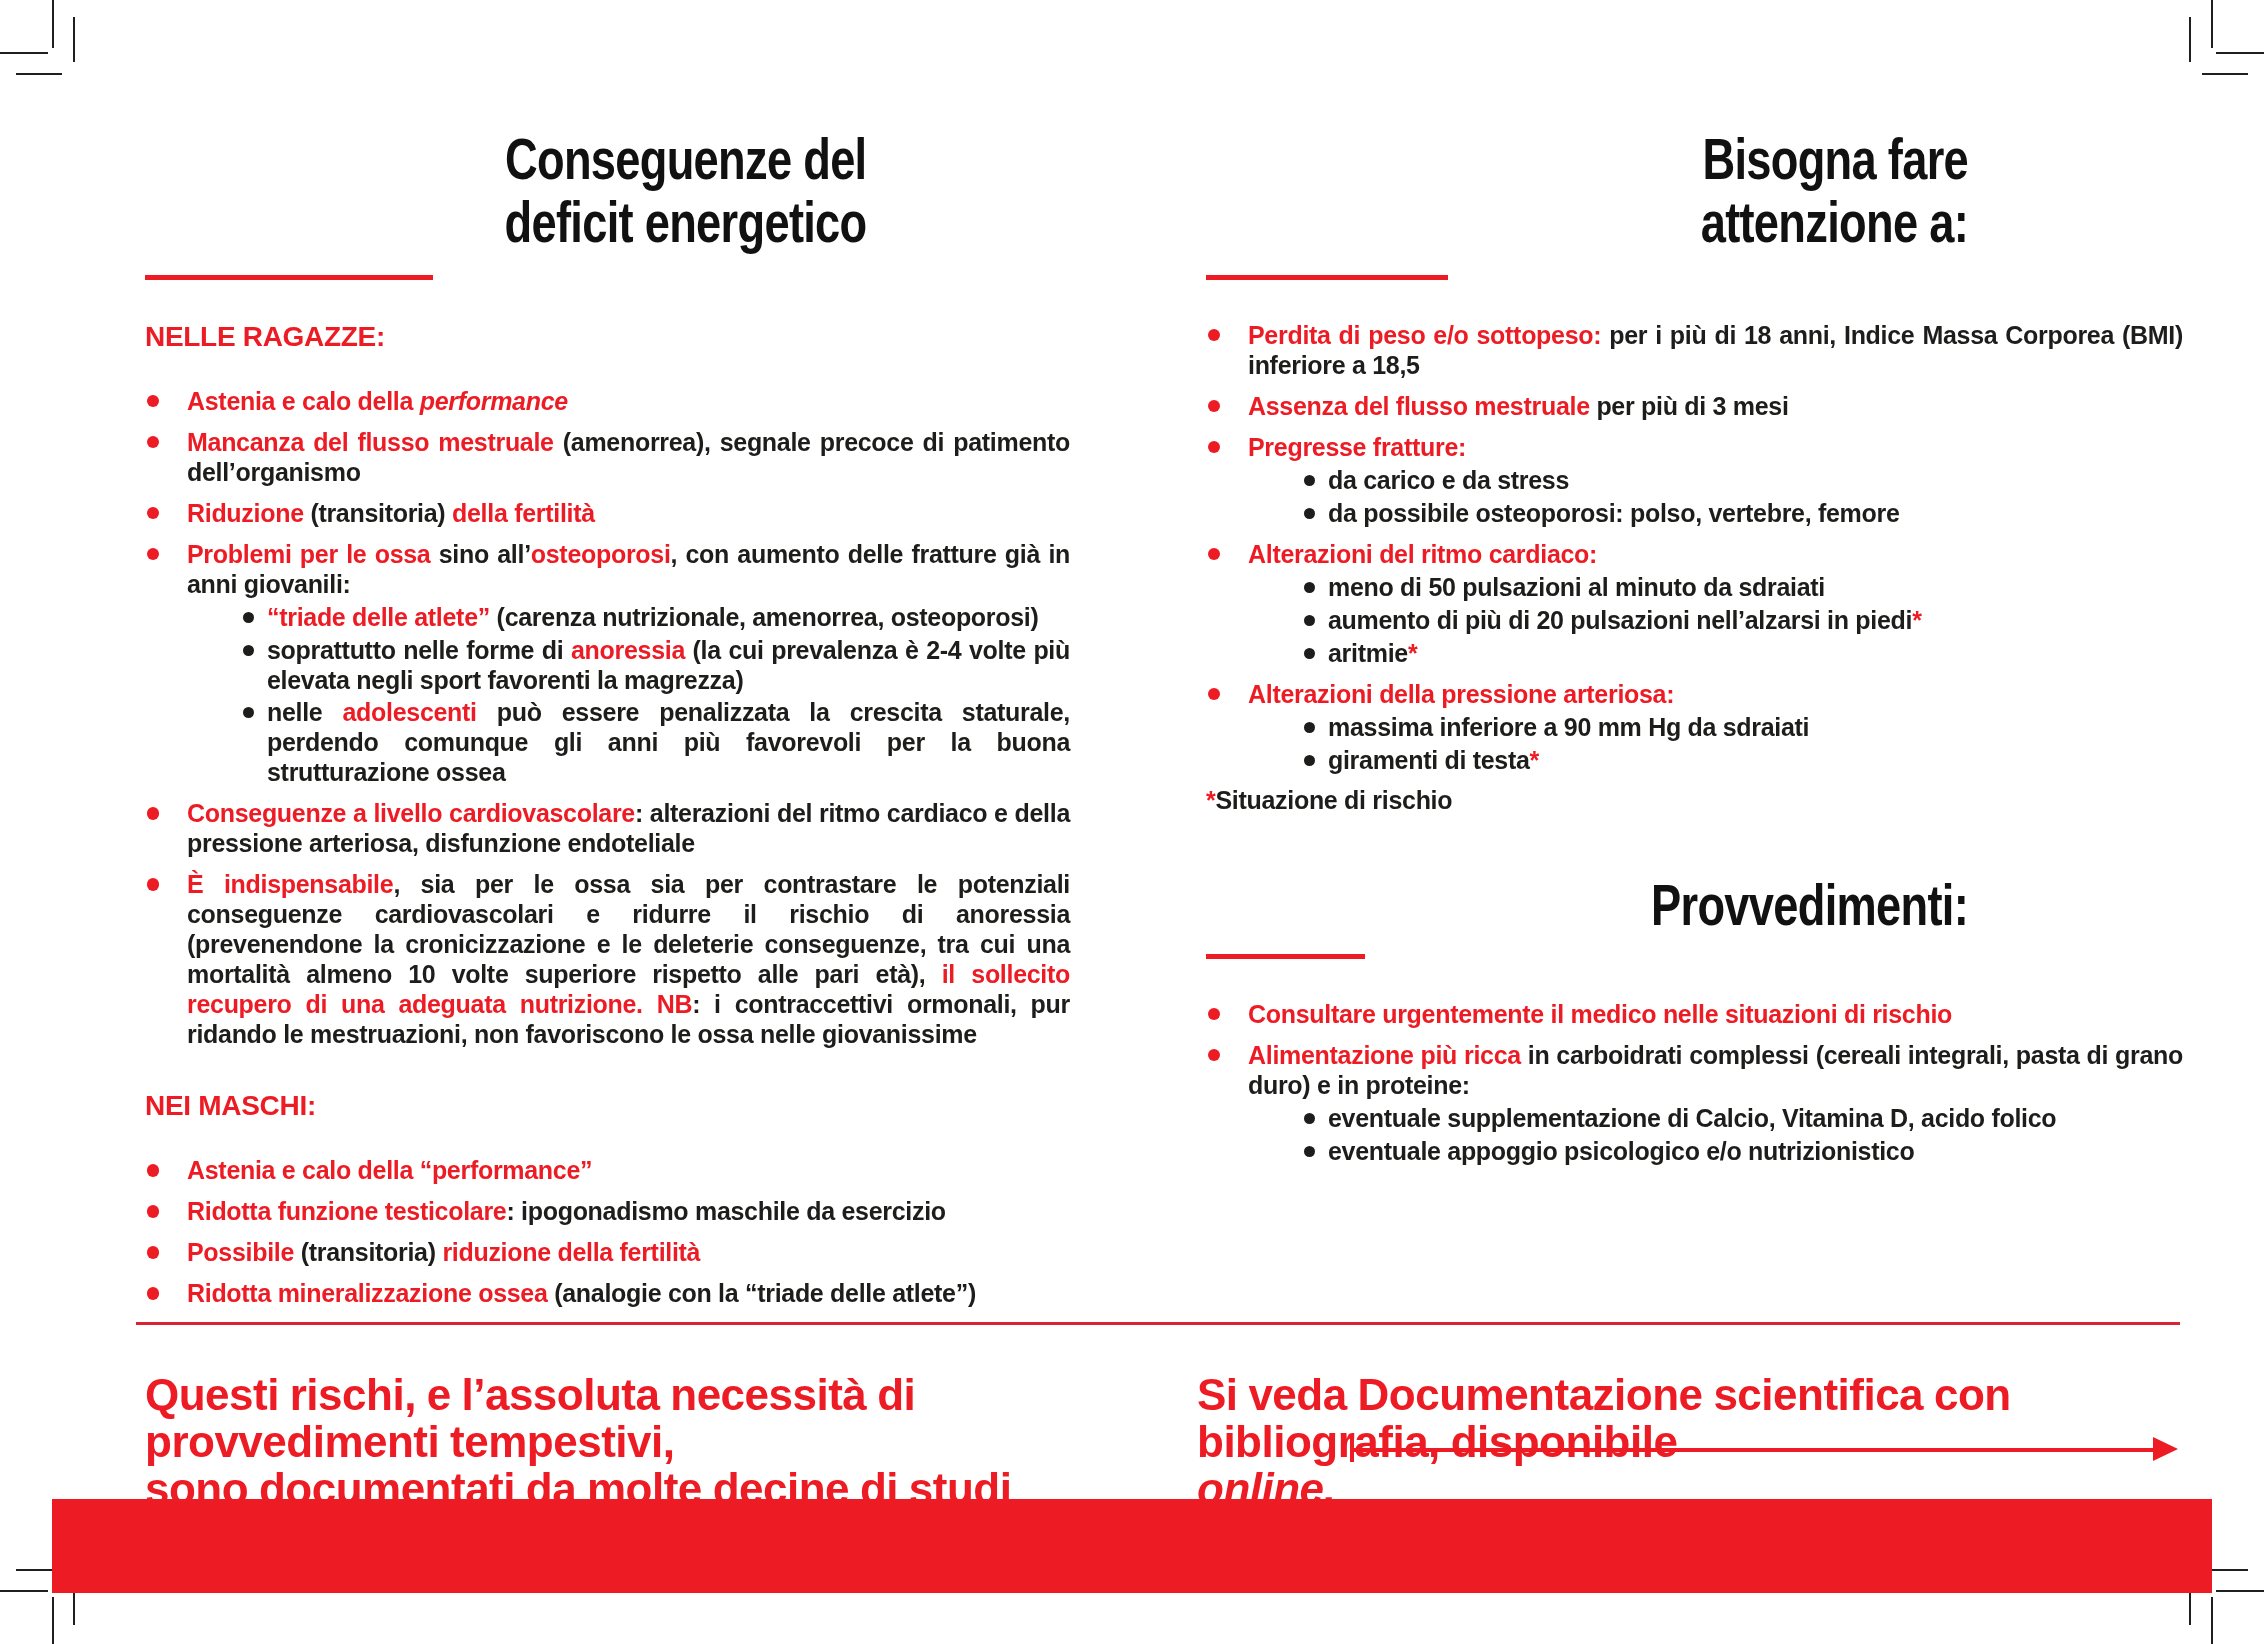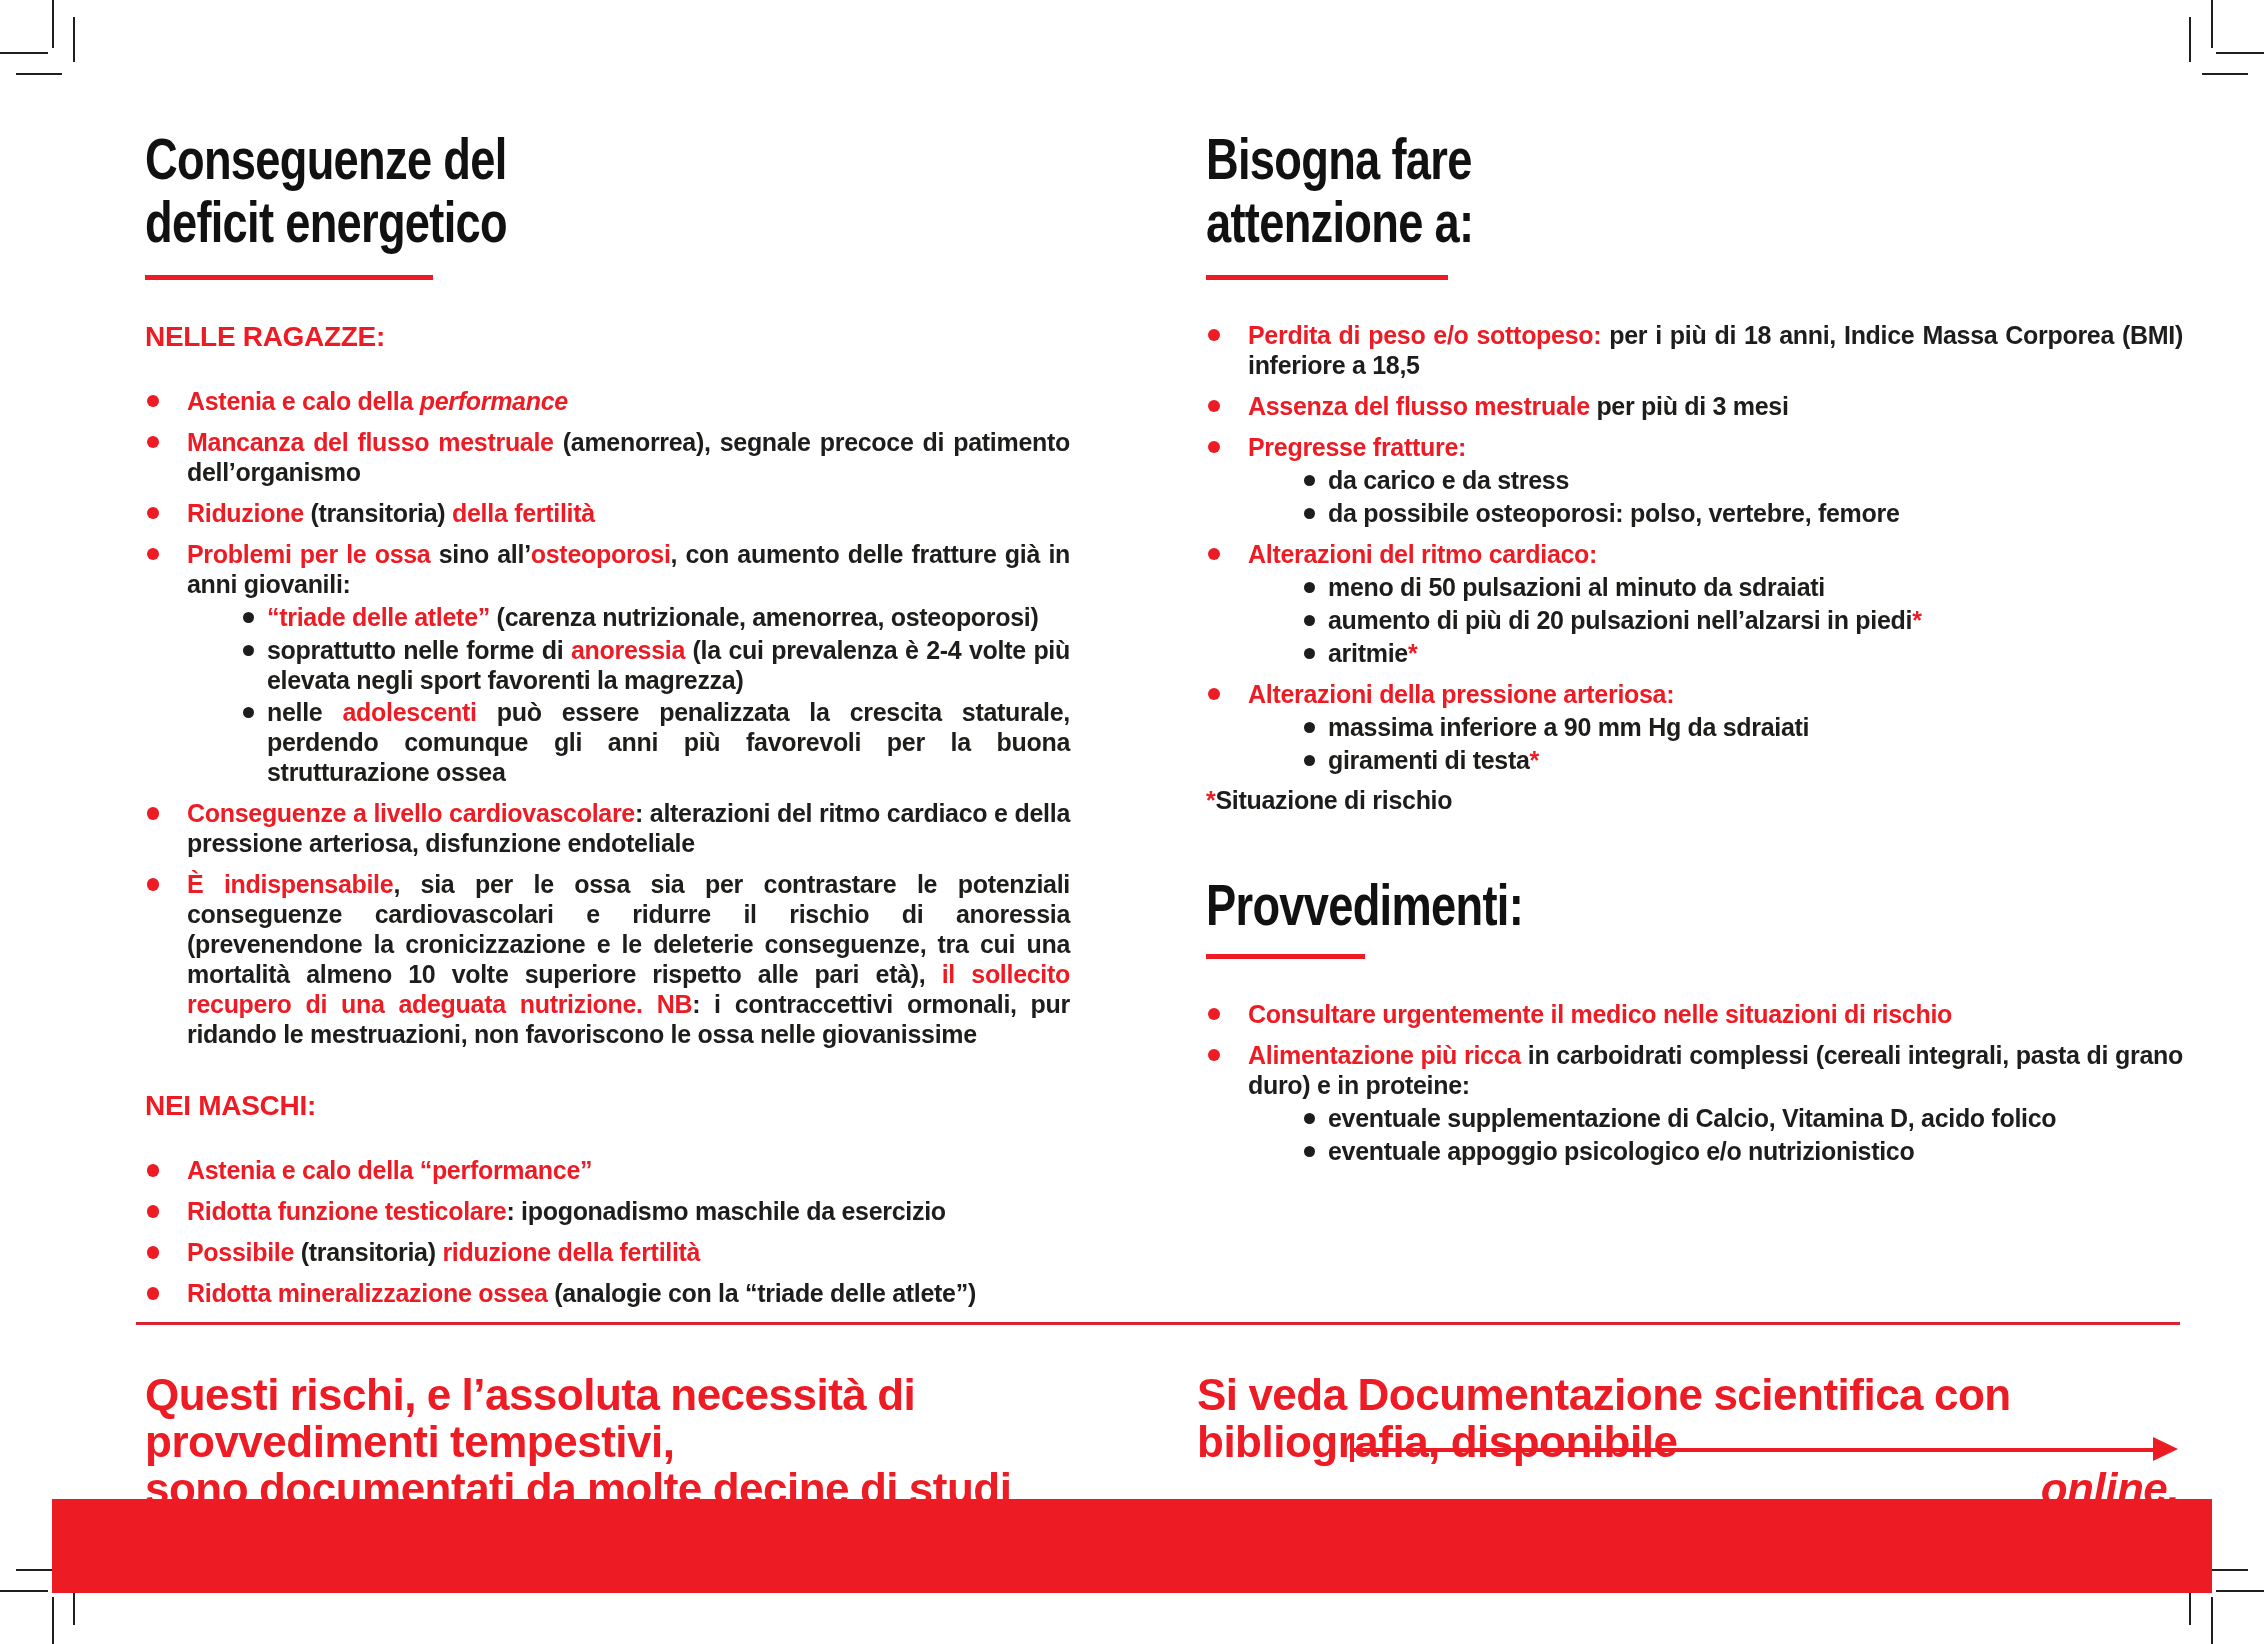--- a/index.html
+++ b/index.html
@@ -7,40 +7,40 @@
   .page{
     position:relative;width:2264px;height:1645px;background:#fff;overflow:hidden;
     font-family:"Liberation Sans","DejaVu Sans",sans-serif;color:var(--ink);
   }
   
   .cm{position:absolute;background:#1f1f1f;}
   
   .col{position:absolute;top:127px;}
   .col-left{left:145px;width:925px;}
   .col-right{left:1206px;width:977px;}
-  .doc-title{font-size:58px;line-height:63px;font-weight:700;color:#111;letter-spacing:-0.9px;}
+  .doc-title{font-size:58px;line-height:63px;font-weight:700;color:#111;letter-spacing:-0.9px;text-align:right;}
   .doc-title .tl{display:block;transform:scaleX(0.78);transform-origin:0 50%;white-space:nowrap;}
   .rule{height:4.5px;background:var(--red);margin-top:22px;}
   .rule-l{width:288px;}
   .rule-r{width:242px;}
   .rule-p{width:159px;margin-top:18px;}
   .sec-heading{margin-top:41px;font-size:28px;font-weight:700;color:var(--red);letter-spacing:-0.3px;}
   .list{margin-top:33px;}
   .list-tight{margin-top:40px;}
   .item{
     position:relative;padding-left:42px;margin:0 0 11px 0;
     font-size:25px;line-height:30px;font-weight:700;color:var(--ink);
     text-align:justify;letter-spacing:-0.3px;
   }
   .marker{position:absolute;left:1.8px;top:9px;width:12.7px;height:12.7px;border-radius:50%;background:var(--red);}
   .subs{margin-top:3.6px;}
   .subs .item{padding-left:80px;margin:2.7px 0;}
   .subs .marker{left:56px;top:10px;width:11px;height:11px;background:var(--ink);}
   .red{color:var(--red);}
-  .it{font-style:italic;text-align:right;}
+  .it{font-style:italic;}
   .risk-note{margin-top:6px;font-size:25px;font-weight:700;letter-spacing:-0.3px;}
   .subtitle{margin-top:58px;}
   
   .divider{position:absolute;left:136px;top:1322px;width:2044px;height:2.7px;background:#dd2233;}
   .footer{position:absolute;top:1371px;font-size:44px;line-height:47px;font-weight:700;color:var(--red);letter-spacing:-0.5px;word-spacing:-0.9px;}
   .footer-left{left:145px;width:977px;}
   .footer-right{left:1197px;width:982px;}
   
   .arrow-tick{position:absolute;left:1350px;top:1437px;width:3.6px;height:25px;background:var(--red);}
   .arrow-line{position:absolute;left:1350px;top:1448px;width:805px;height:3.6px;background:var(--red);}

